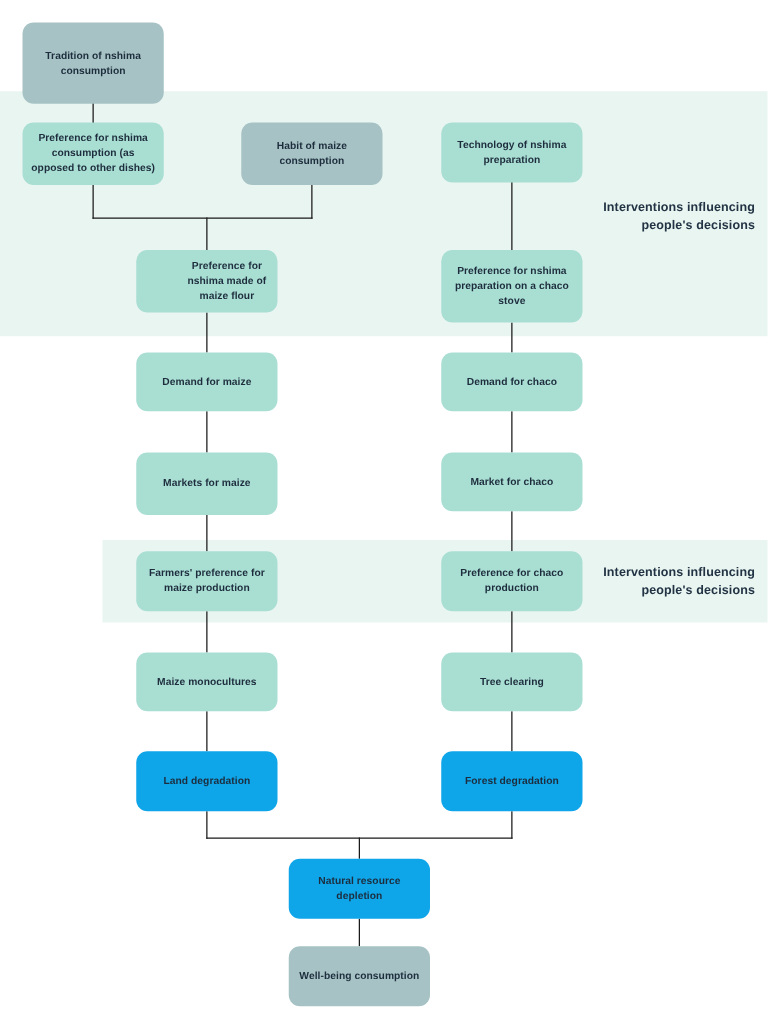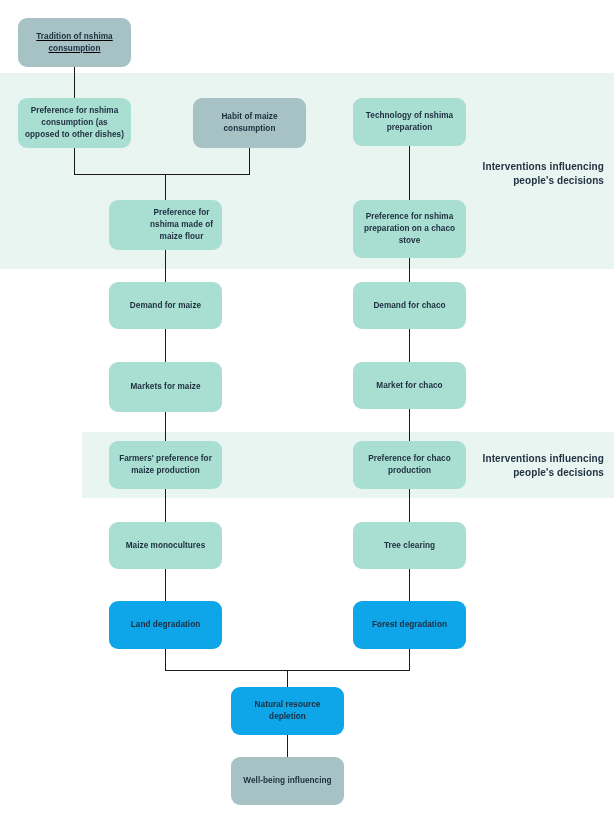--- a/index.html
+++ b/index.html
@@ -90,21 +90,21 @@
   <div class="conn v" style="left:409px; top:409px; height:32px;"></div>
   <div class="conn v" style="left:409px; top:489px; height:33px;"></div>
   <div class="conn v" style="left:409px; top:569px; height:32px;"></div>
 
   <div class="conn v" style="left:165px; top:649px; height:22px;"></div>
   <div class="conn v" style="left:409px; top:649px; height:22px;"></div>
   <div class="conn h" style="left:165px; top:670px; width:245px;"></div>
   <div class="conn v" style="left:287px; top:670px; height:17px;"></div>
   <div class="conn v" style="left:287px; top:735px; height:22px;"></div>
 
-  <div class="node c-slate" style="left:18px; top:18px; width:113px; height:49px;text-decoration:underline;">
+  <div class="node c-slate" style="left:18px; top:18px; width:113px; height:65px;">
     <span>Tradition of nshima consumption</span>
   </div>
 
   <div class="node c-mint" style="left:18px; top:98px; width:113px; height:50px;">
     <span>Preference for nshima consumption (as opposed to other dishes)</span>
   </div>
 
   <div class="node c-slate" style="left:193px; top:98px; width:113px; height:50px;">
     <span>Habit of maize consumption</span>
   </div>
@@ -159,16 +159,16 @@
 
   <div class="node c-salmon" style="left:353px; top:601px; width:113px; height:48px;">
     <span>Forest degradation</span>
   </div>
 
   <div class="node c-salmon" style="left:231px; top:687px; width:113px; height:48px;">
     <span>Natural resource depletion</span>
   </div>
 
   <div class="node c-slate" style="left:231px; top:757px; width:113px; height:48px;">
-    <span>Well-being influencing</span>
+    <span>Well-being consumption</span>
   </div>
 
 </div>
 
 </body></html>

